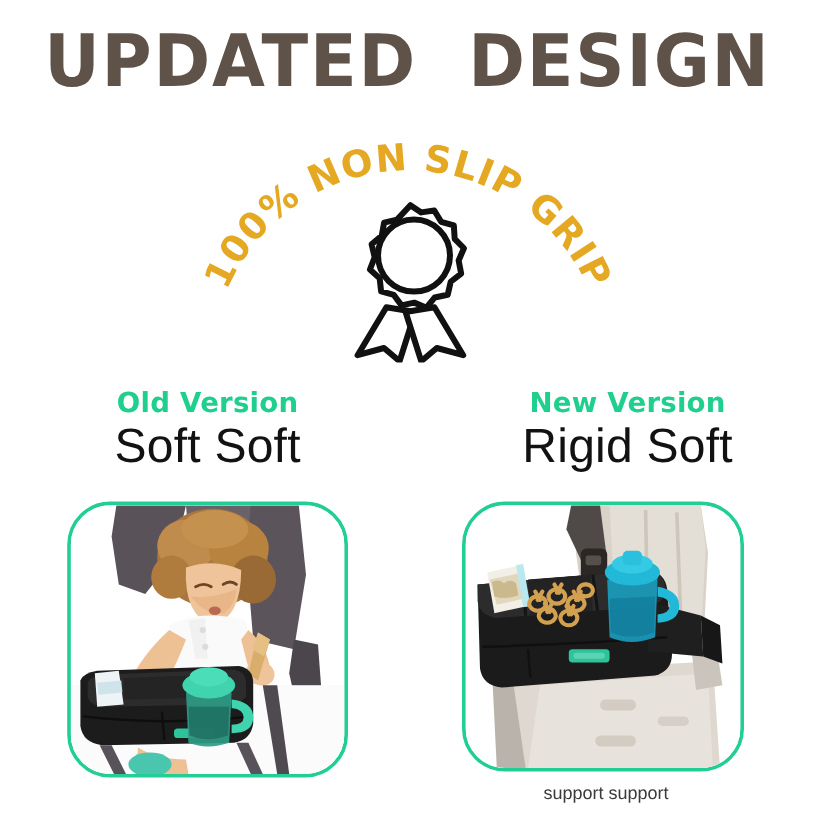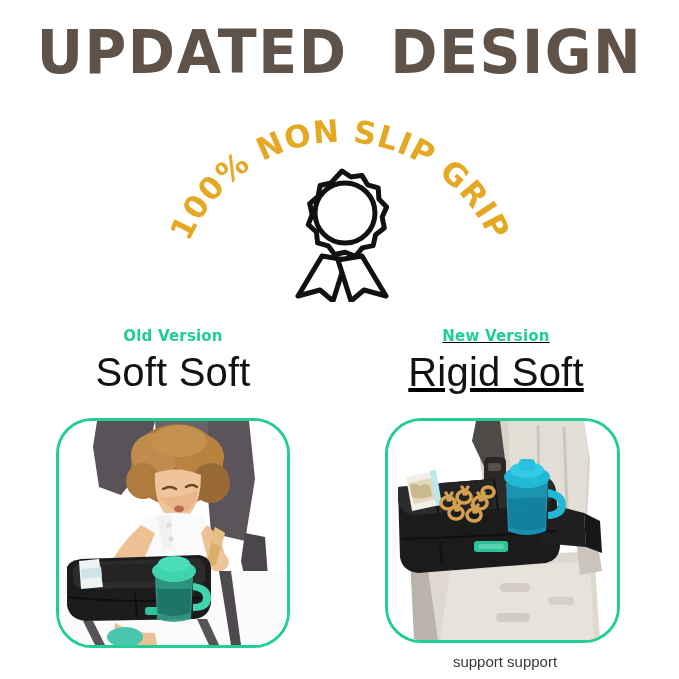--- a/index.html
+++ b/index.html
@@ -65,26 +65,26 @@
     left: 0; top: 326px;
     width: 679px; height: 340px;
   }
   .compare-col {
     position: absolute;
     top: 0;
     width: 300px;
     text-align: center;
   }
   #col-old { left: 23px; }
-  #col-new { left: 346px; text-decoration: underline; }
+  #col-new { left: 373px; }
 
   .version-tag {
     font-family: "DejaVu Sans", sans-serif;
     font-weight: bold;
-    font-size: 15px;
+    font-size: 23px;
     line-height: 20px;
     color: #1fcf8e;
     letter-spacing: 0.2px;
     margin: 0;
   }
   .frame-name {
     font-family: "Liberation Sans", sans-serif;
     font-weight: 300;
     font-size: 40px;
     line-height: 48px;

